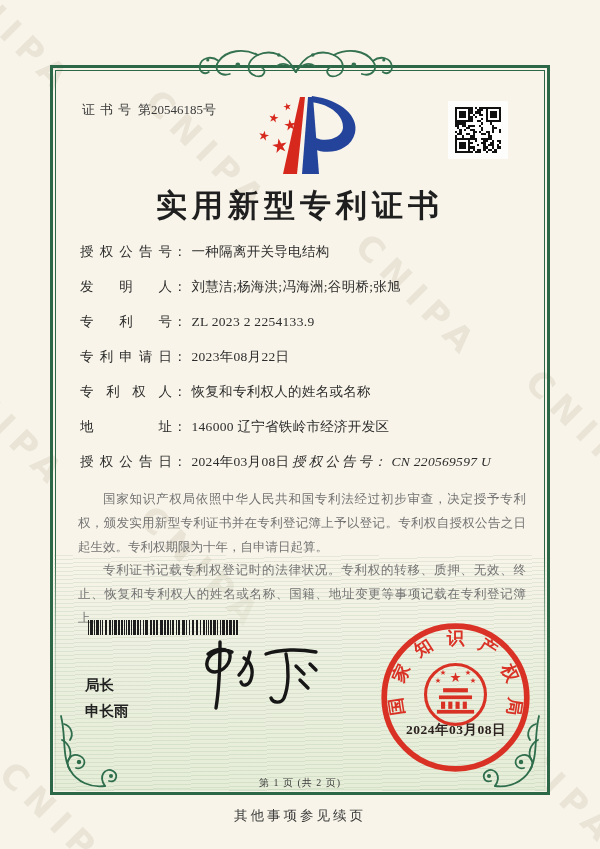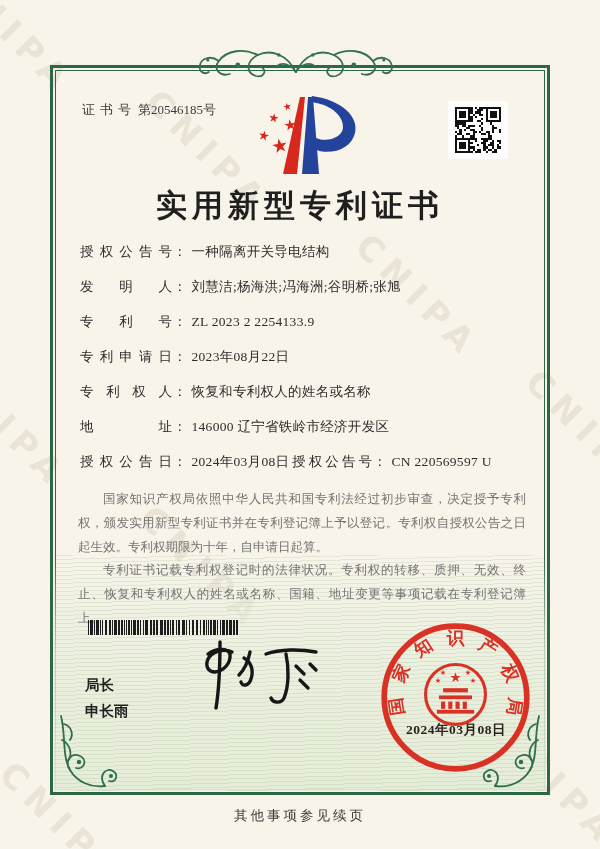--- a/index.html
+++ b/index.html
@@ -27,21 +27,21 @@
   .logo{position:absolute;left:242px;top:92px;z-index:3;}
   .qr{position:absolute;left:448px;top:101px;width:60px;height:58px;background:#fdfdfb;
       display:flex;align-items:center;justify-content:center;z-index:3;}
   .title{position:absolute;left:0;top:185px;width:100%;text-align:center;font-size:31px;
          font-weight:bold;letter-spacing:5px;color:#1f1f1f;z-index:3;}
   .fields{position:absolute;left:80px;top:243px;width:448px;z-index:3;}
   .field-row{position:relative;height:35px;font-size:13.5px;color:#2d2d2d;white-space:nowrap;}
   .flabel{display:inline-block;width:92px;text-align:justify;text-align-last:justify;-moz-text-align-last:justify;}
   .fcolon{display:inline-block;margin:0 5px 0 1px;}
   .fvalue{display:inline-block;letter-spacing:0.3px;}
-  .fgroup2{position:absolute;left:212px;top:0;}
+  .fgroup2{position:absolute;left:212px;top:0;font-style:italic;}
   .fgroup2 .flabel{width:80px;}
   .body-text{position:absolute;left:78px;top:488px;width:448px;z-index:3;font-size:12.5px;
              line-height:1.9;color:#737373;text-align:justify;}
   .body-text p{margin:0;text-indent:2em;}
   .barcode{position:absolute;left:88px;top:620px;width:156px;height:15px;z-index:3;
            display:flex;align-items:stretch;}
   .barcode i{display:block;height:100%;background:#1d1d1d;}
   .signer{position:absolute;left:85px;top:672px;z-index:3;
           font-family:"Liberation Sans","DejaVu Sans",sans-serif;
           font-weight:bold;font-size:14.5px;color:#222;line-height:26px;}
@@ -379,16 +379,17 @@
       <rect x="61" y="79" width="4" height="7"></rect>
       <rect x="68" y="79" width="4" height="7"></rect>
       <rect x="75" y="79" width="4" height="7"></rect>
       <rect x="82" y="79" width="4" height="7"></rect>
       <rect x="57" y="87" width="36" height="3.6"></rect>
     </g>
   </svg>
 
   <div class="seal-date">2024年03月08日</div>
 
+  <div class="page-indicator">第 1 页 (共 2 页)</div>
 
   <div class="footer-note">其他事项参见续页</div>
 
 </div>
 
 </body></html>

